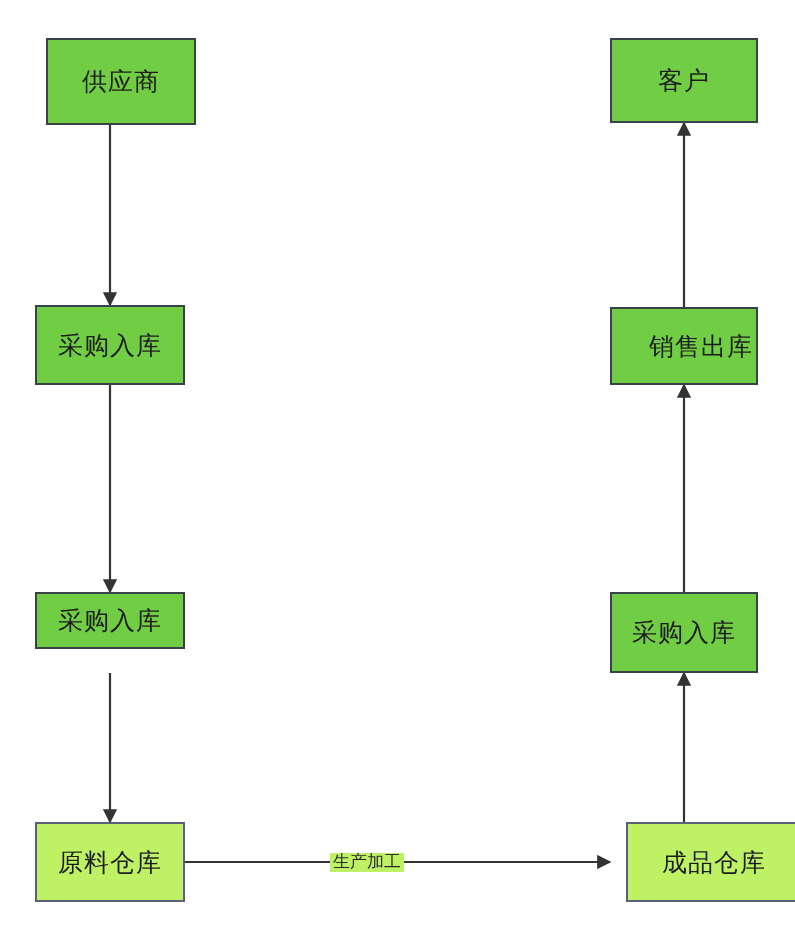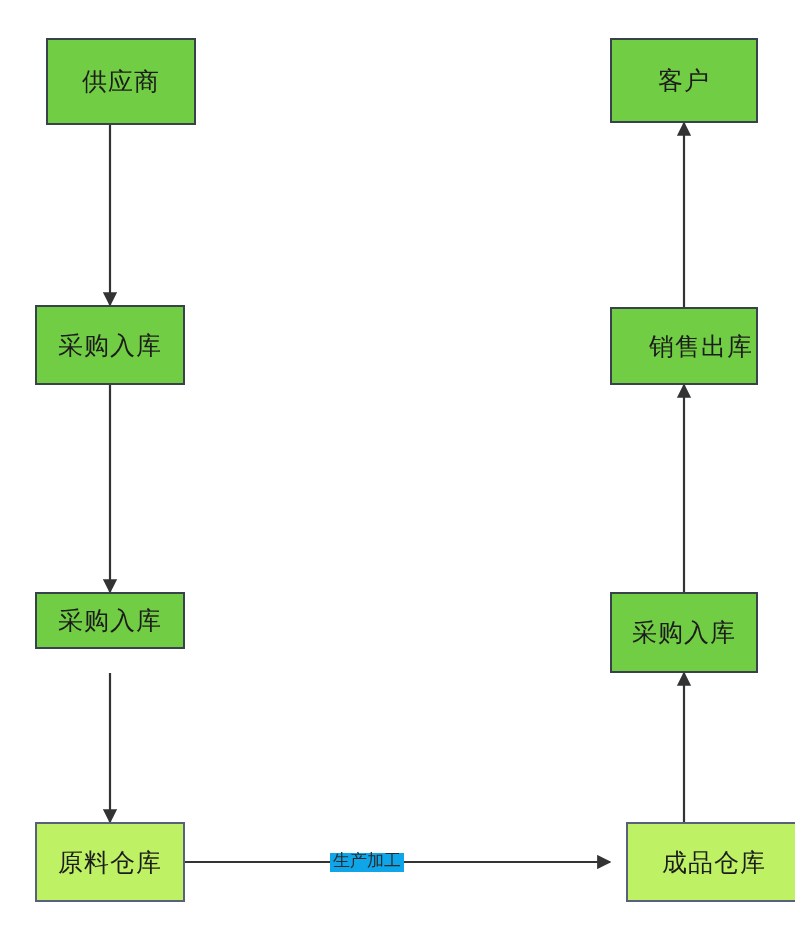--- a/index.html
+++ b/index.html
@@ -43,27 +43,27 @@
     position: absolute;
     left: 0;
     top: 0;
     width: 795px;
     height: 942px;
     pointer-events: none;
     overflow: visible;
   }
   .edge-label {
     position: absolute;
-    background: #0ea5e9;
+    background: #bef264;
     font-size: 17px;
     color: #2b2b2b;
     padding: 0 3px;
     line-height: 1.1;
     white-space: nowrap;
-    font-family: Liberation Mono, monospace;
+    font-family: Liberation Sans, sans-serif;
   }
 </style>
 </head>
 <body>
 
 <div id="canvas">
 
   <svg class="edge-svg" viewBox="0 0 795 942" width="795" height="942">
     <defs>
       <marker id="arrow-end" viewBox="0 0 10 10" refX="9" refY="5" markerWidth="6.5" markerHeight="6.5" orient="auto-start-reverse">

